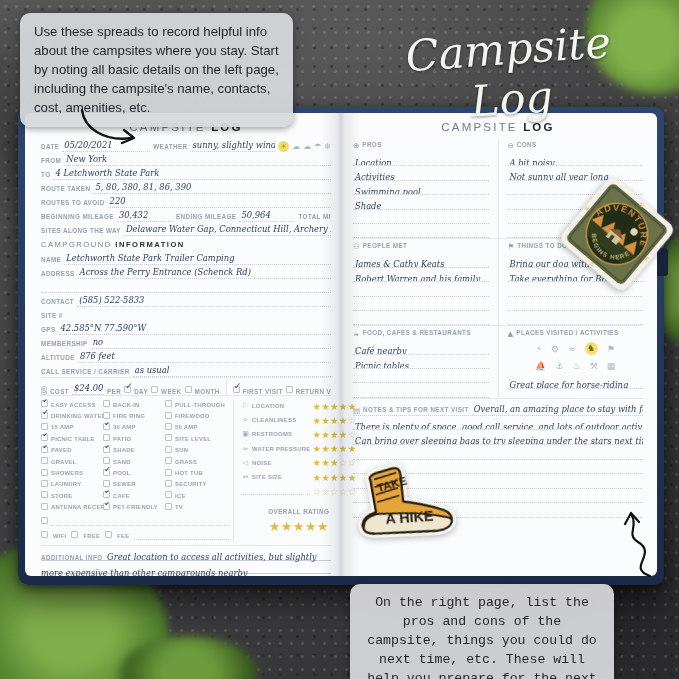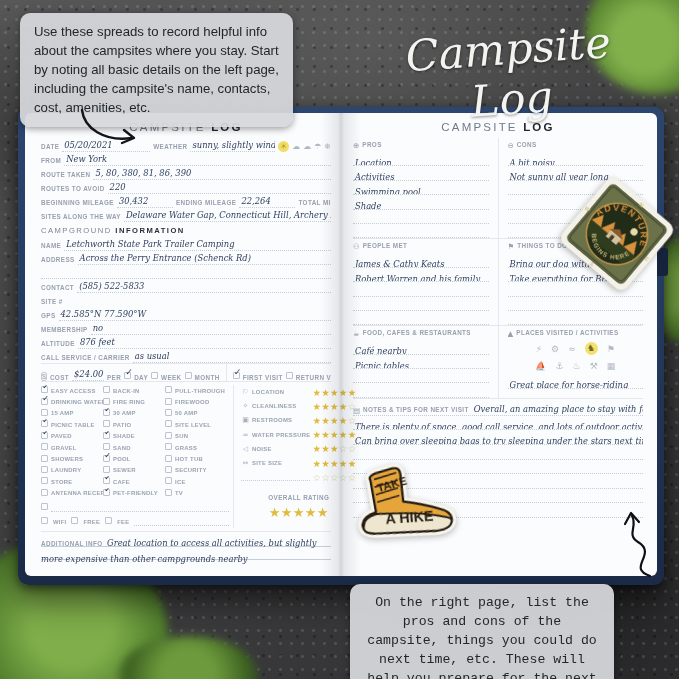--- a/index.html
+++ b/index.html
@@ -125,32 +125,36 @@
         <span class="wx">☁</span>
         <span class="wx">☁</span>
         <span class="wx">☂</span>
         <span class="wx">❄</span>
       </div>
       <div class="row">
           <span class="lbl">FROM</span>
           <span class="val hw">New York</span>
         </div>
       <div class="row">
+          <span class="lbl">TO</span>
+          <span class="val hw">4 Letchworth State Park</span>
+        </div>
+      <div class="row">
           <span class="lbl">ROUTE TAKEN</span>
           <span class="val hw">5, 80, 380, 81, 86, 390</span>
         </div>
       <div class="row">
           <span class="lbl">ROUTES TO AVOID</span>
           <span class="val hw">220</span>
         </div>
       <div class="row">
         <span class="lbl">BEGINNING MILEAGE</span>
         <span class="val hw w60">30,432</span>
         <span class="lbl">ENDING MILEAGE</span>
-        <span class="val hw w60">22,264</span>
+        <span class="val hw w60">50,964</span>
         <span class="lbl">TOTAL MILES</span>
 
       </div>
       <div class="row">
           <span class="lbl">SITES ALONG THE WAY</span>
           <span class="val hw">Delaware Water Gap, Connecticut Hill, Archery Hill, Mount Morris Dam</span>
         </div>
 
       <div class="sec-head"><span>CAMPGROUND</span> <b>INFORMATION</b></div>
 

